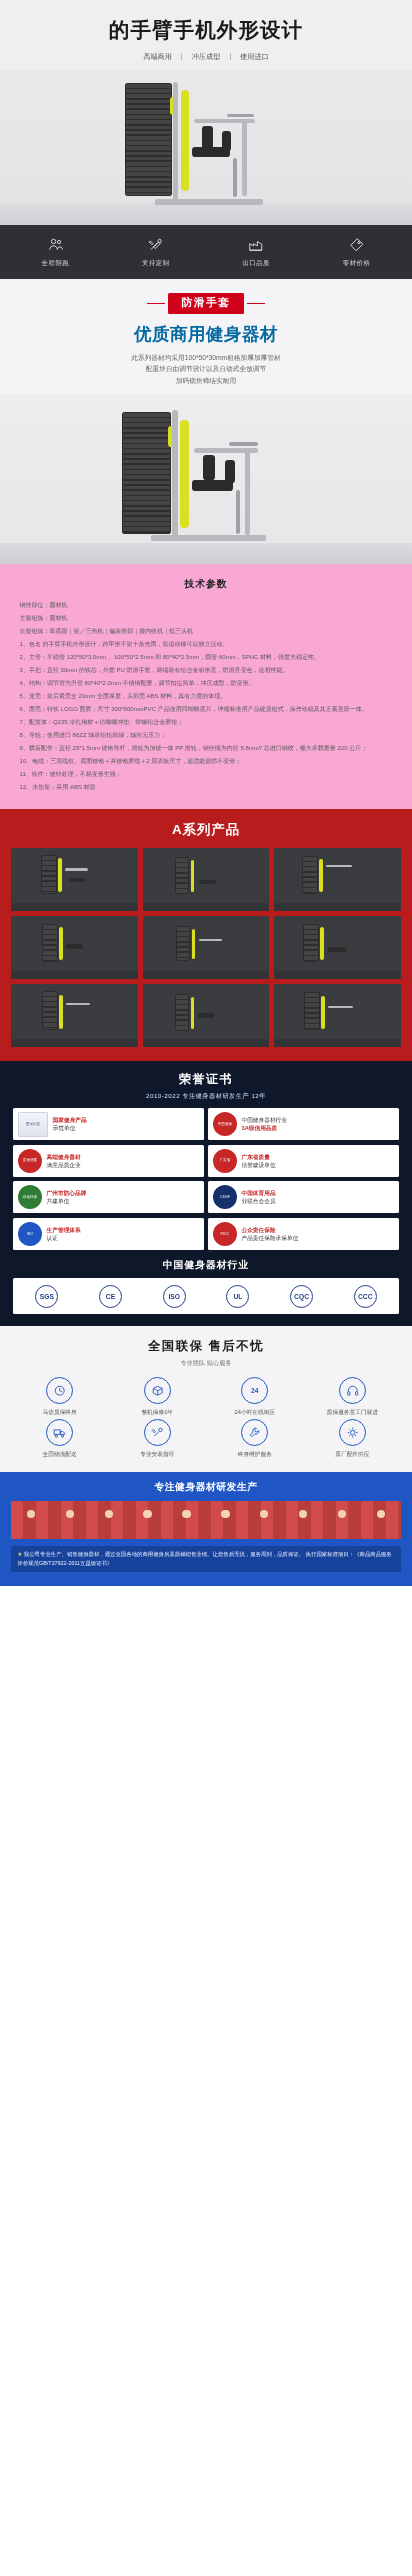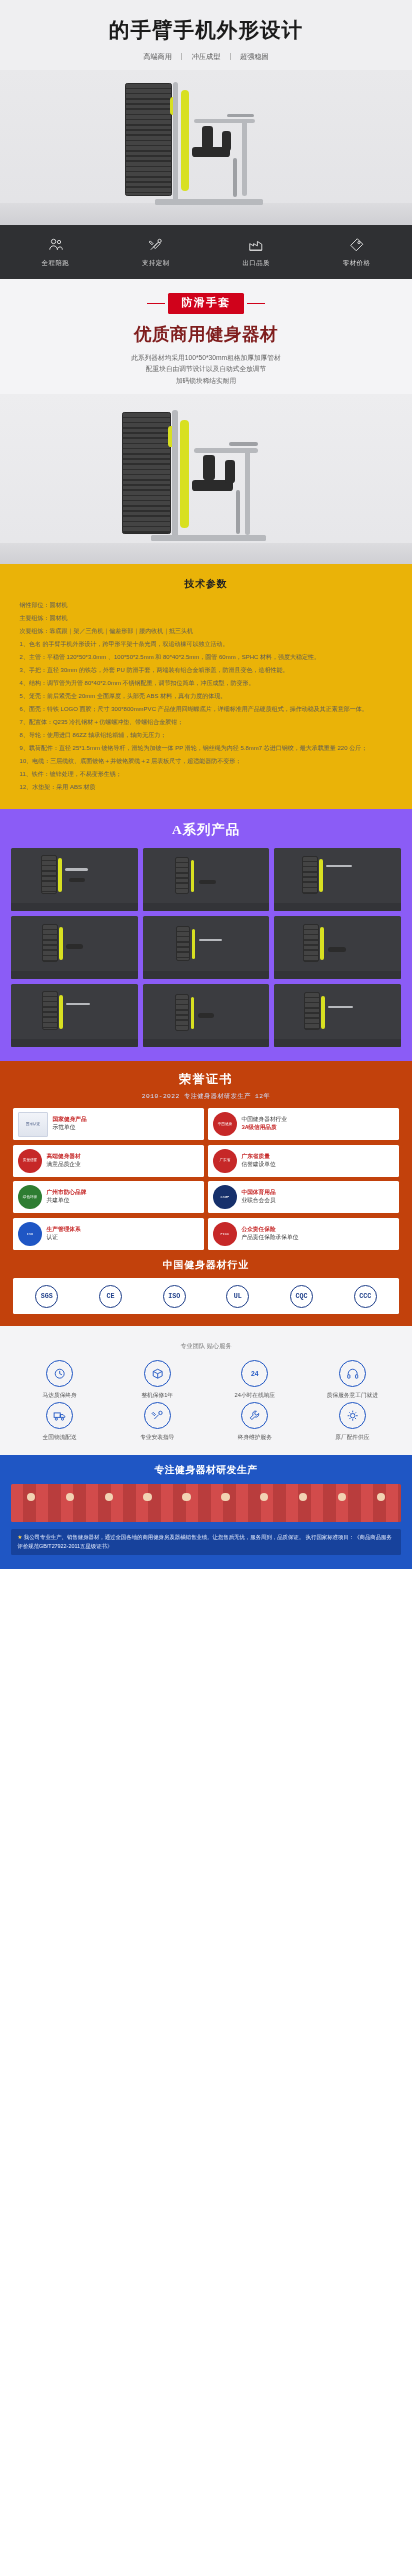--- a/index.html
+++ b/index.html
@@ -99,63 +99,63 @@
   }
   .ribbon::before, .ribbon::after {
     content: "";
     position: absolute; top: 50%; width: 17.5px; height: 1px; background: #d0021b;
   }
   .ribbon::before { left: -20.6px; }
   .ribbon::after { right: -20.6px; }
   .sell-h {
     font-size: 17.5px;
     font-weight: bold;
-    color: #7f1d1d;
+    color: #0369a1;
     margin: 8.2px 0 6.2px 0;
     letter-spacing: 0.5px;
   }
   .sell-lines { font-size: 6.7px; color: #666; line-height: 11.3px; padding-bottom: 8.2px; }
   .sell-photo {
     height: 170px;
     background: linear-gradient(180deg,#ededef 0%, #e6e6e9 100%);
     position: relative; overflow: hidden;
   }
 
   
-  .spec { background: #eab308; padding: 13.4px 19.6px 15.5px 19.6px; }
+  .spec { background: #f9a8d4; padding: 13.4px 19.6px 15.5px 19.6px; }
   .spec-title {
     text-align: center; font-size: 9.8px; font-weight: bold; color: #222;
     letter-spacing: 1px; padding-bottom: 8.2px;
   }
   .spec-list { font-size: 6px; line-height: 13px; color: #5a5a5a; }
   .spec-list .row { white-space: normal; }
 
   
-  .series { background: #8b5cf6; padding: 11.3px 0 13.4px 0; font-family: Liberation Serif, serif; }
+  .series { background: #b91c1c; padding: 11.3px 0 13.4px 0; }
   .series-h {
     text-align: center; color: #fff; font-size: 13.4px; font-weight: bold;
     letter-spacing: 1px; padding-bottom: 9.3px;
   }
   .series-grid {
     display: grid;
     grid-template-columns: repeat(3, 1fr);
     gap: 5.2px;
     padding: 0 11.3px;
   }
   .series-cell {
     height: 63px;
     background: #3b3c40;
     border-radius: 1.5px;
     position: relative;
     overflow: hidden;
   }
   .sc-floor { position: absolute; left:0; right:0; bottom:0; height:8.2px; background:#333438; }
 
   
-  .honor { background: #c2410c; padding: 10.3px 0 12.4px 0; font-family: Liberation Mono, monospace; }
+  .honor { background: #0f172a; padding: 10.3px 0 12.4px 0; }
   .honor-h { text-align: center; color: #fff; font-size: 12px; font-weight: bold; letter-spacing: 1.5px; }
   .honor-sub {
     text-align: center; color: #cfe0ff; font-size: 6.2px; margin-top: 4.1px;
     letter-spacing: 0.5px;
   }
   .cert-wrap { padding: 7.2px 13.4px 0 13.4px; }
   .cert-grid {
     display: grid; grid-template-columns: repeat(2, 1fr); gap: 4.6px;
   }
   .cert {
@@ -244,21 +244,21 @@
 </head>
 <body>
 
 <div class="page">
 
   <section class="hero">
     <div class="hero-title">的手臂手机外形设计</div>
     <div class="hero-tags">
       <span class="tag">高端商用</span>
       <span class="tag">冲压成型</span>
-      <span class="tag">超强稳固</span>
+      <span class="tag">使用进口</span>
     </div>
     <div class="hero-photo">
       <div class="machine">
         <div class="m-floor"></div>
 
         <div class="m-stack lines" style="left:125px; top:13.4px; width:47px; height:113px;"></div>
 
         <div class="m-yellow" style="left:181px; top:20.6px; width:8.2px; height:101px;"></div>
         <div class="m-yellow" style="left:170px; top:27px; width:6.2px; height:18.5px; border-radius:3.1px;"></div>
 
@@ -523,20 +523,21 @@
       <div class="mark">SGS</div>
       <div class="mark">CE</div>
       <div class="mark">ISO</div>
       <div class="mark">UL</div>
       <div class="mark">CQC</div>
       <div class="mark">CCC</div>
     </div>
   </section>
 
   <section class="service">
+    <div class="service-h">全国联保 售后不忧</div>
     <div class="service-sub">专业团队 贴心服务</div>
     <div class="svc-grid">
       <div class="svc">
         <div class="sico">
           <svg viewBox="0 0 24 24" fill="none" stroke="#1f56c4" stroke-width="1.6" width="13.4" height="13.4">
             <circle cx="12" cy="12" r="8"></circle>
               <path d="M12 7v5l4 2"></path>
           </svg>
         </div>
         <div class="slabel">马达质保终身</div>

